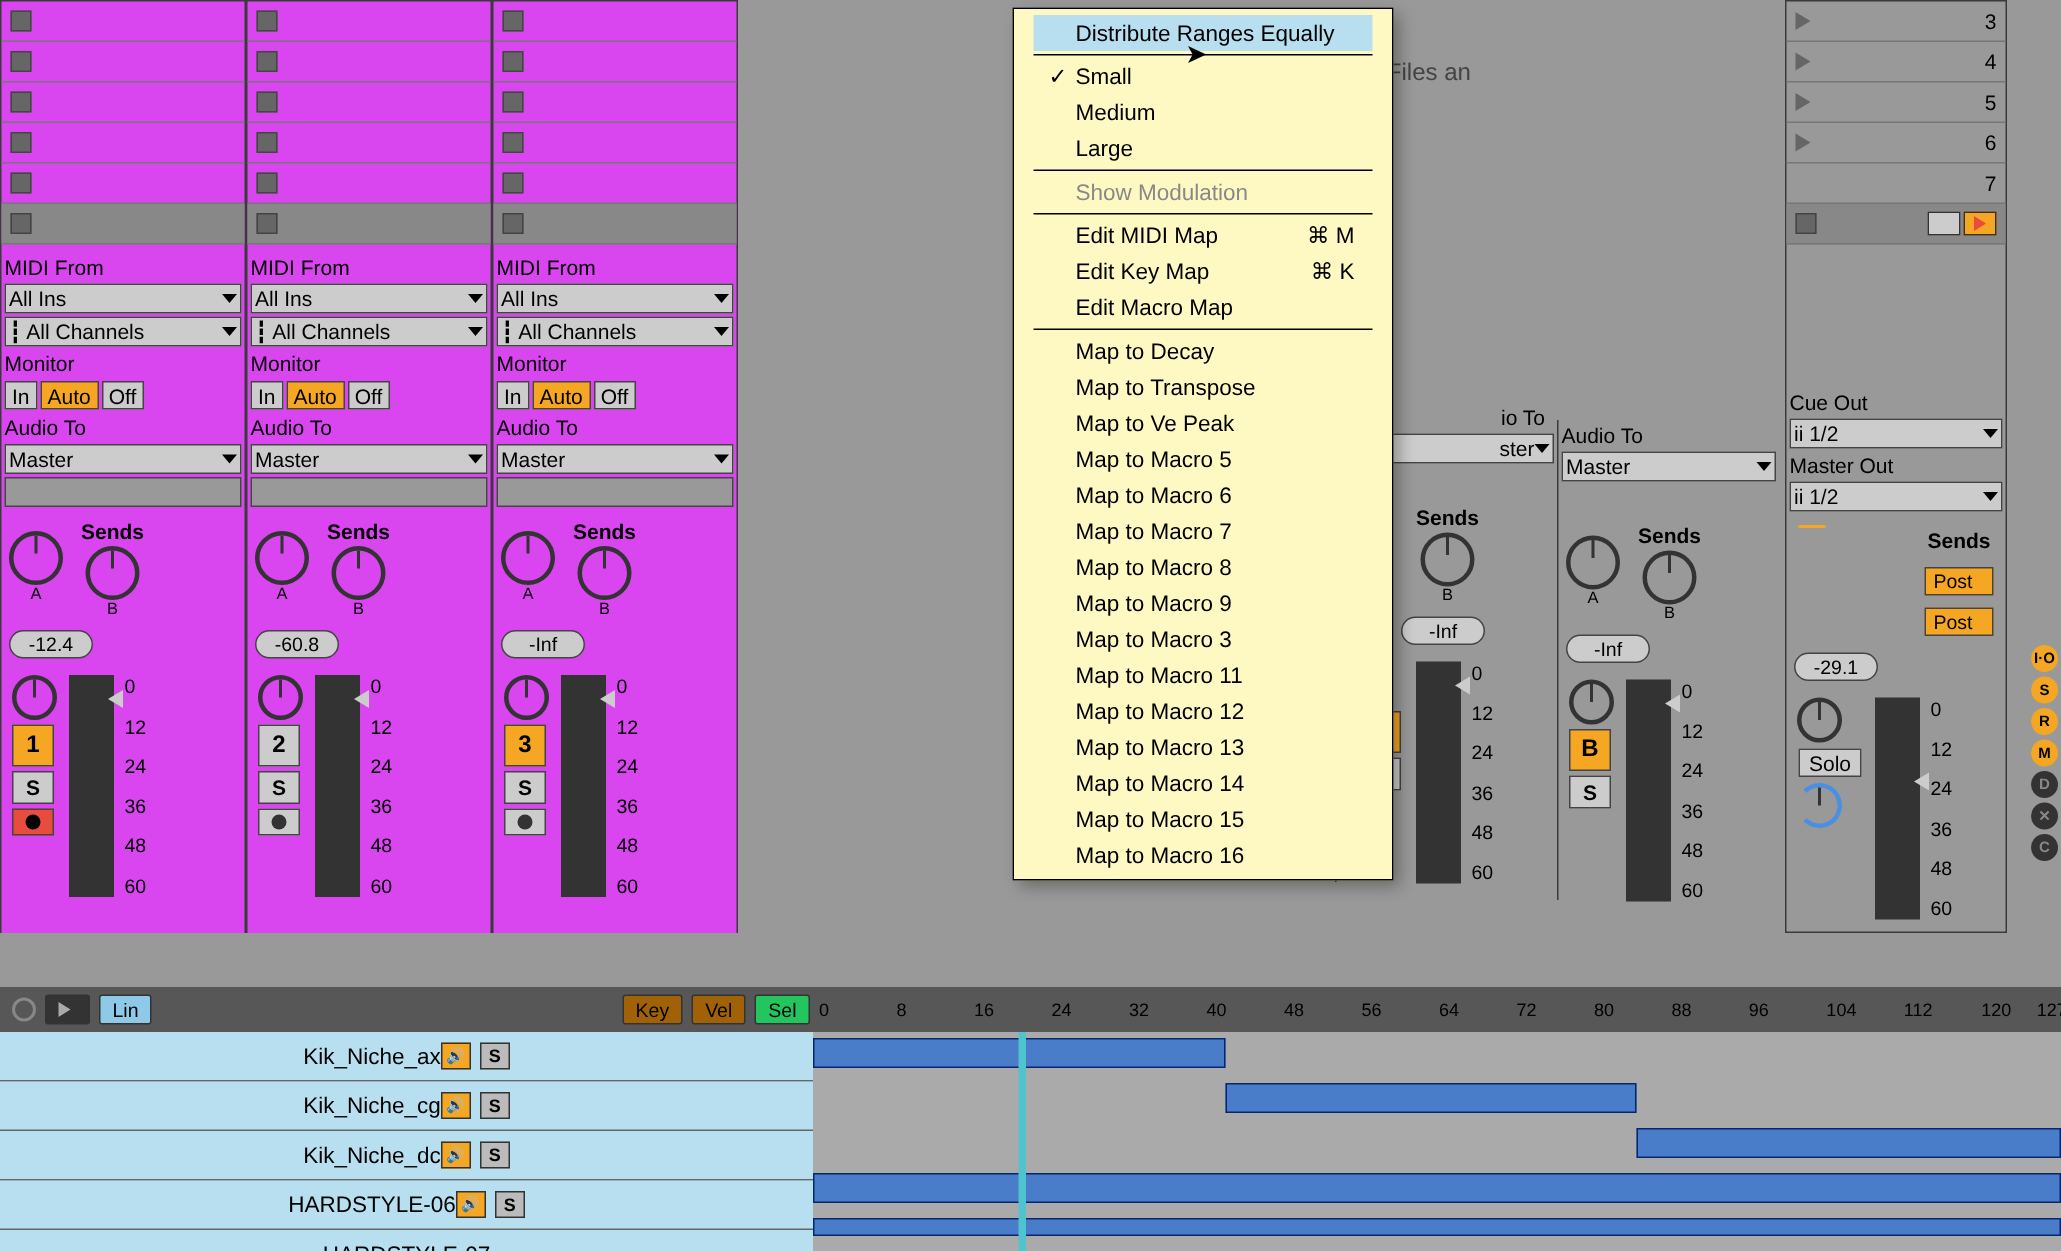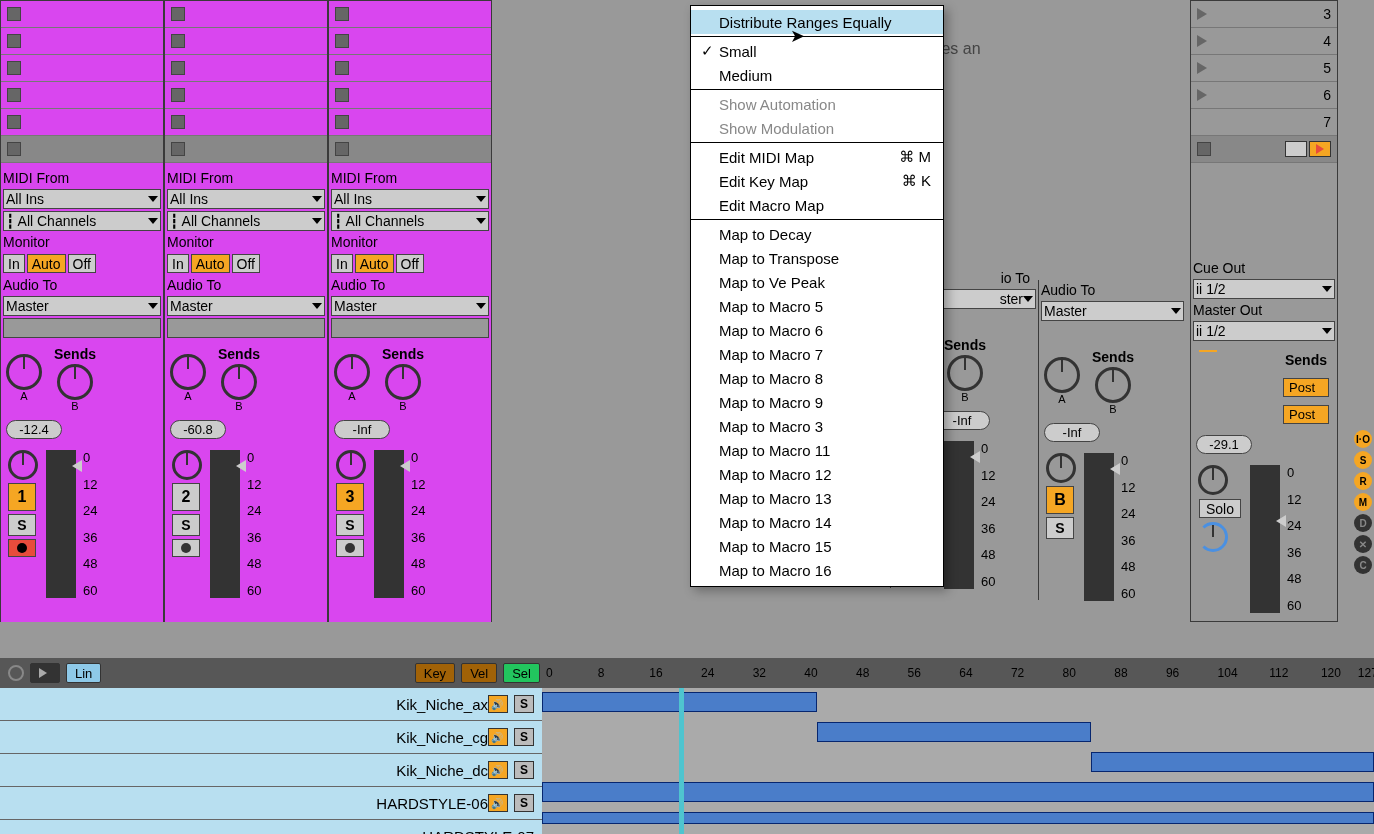--- a/index.html
+++ b/index.html
@@ -30,34 +30,34 @@
 .num-btn.grey{background:#ccc}
 .s-btn{width:28px;height:22px;background:#ccc;border:1px solid #444;display:flex;align-items:center;justify-content:center;font-weight:bold}
 .rec-btn{width:28px;height:18px;background:#ccc;border:1px solid #444;display:flex;align-items:center;justify-content:center}
 .rec-dot{width:10px;height:10px;background:#333;border-radius:50%}
 .rec-btn.active{background:#e74c3c}
 .rec-btn.active .rec-dot{background:#000}
 .drop-zone{flex:1;display:flex;padding-top:40px;justify-content:center;color:#444;font-size:16px}
 .master-col{width:148px;border:1px solid #3a3a3a;background:#999}
 .master-clips{height:167px}
 .master-clip-row{height:27px;border-bottom:1px solid #777;display:flex;align-items:center;justify-content:space-between;padding:0 6px}
-.context-menu{position:absolute;left:690px;top:5px;width:254px;background:#ffffff;border:1px solid #000;box-shadow:4px 4px 10px rgba(0,0,0,0.3);z-index:1000;padding:4px 0}
+.context-menu{position:absolute;left:675px;top:5px;width:254px;background:#fef9c3;border:1px solid #000;box-shadow:4px 4px 10px rgba(0,0,0,0.3);z-index:1000;padding:4px 13px}
 .menu-item{padding:2px 12px 2px 28px;font-size:15px;position:relative;height:24px;display:flex;align-items:center;justify-content:space-between}
 .menu-item.highlight{background:#b8dff0}
 .menu-item.disabled{color:#888}
 .menu-item .check{position:absolute;left:10px}
 .menu-sep{height:1px;background:#000;margin:2px 0}
 .bottom-panel{position:absolute;bottom:0;left:0;right:0;height:176px;background:#555;display:flex;flex-direction:column}
 .bottom-header{height:30px;background:#575757;display:flex;align-items:center;padding:0 8px;gap:6px}
 .header-btn{background:#a16207;border:1px solid #333;padding:2px 8px;font-size:13px;border-radius:2px;height:20px;display:flex;align-items:center}
 .header-btn.active{background:#22c55e}
 .header-btn.lin{background:#8ec9e8}
 .sample-list{flex:1;background:#666;overflow:hidden;display:flex}
 .sample-names{width:542px;background:#666}
-.sample-row{height:30px;background:#b8dff0;border-bottom:1px solid #666;display:flex;align-items:center;padding:16px 8px;justify-content:flex-end}
+.sample-row{height:30px;background:#b8dff0;border-bottom:1px solid #666;display:flex;align-items:center;padding:16px 8px;justify-content:center}
 .sample-row .name{font-size:15px}
 .sample-row .icons{display:flex;gap:6px}
 .icon-sp{width:20px;height:18px;background:#f5a623;border:1px solid #333;display:flex;align-items:center;justify-content:center;font-size:10px}
 .icon-s{width:20px;height:18px;background:#bbb;border:1px solid #333;display:flex;align-items:center;justify-content:center;font-size:12px;font-weight:bold}
 .velocity-area{flex:1;position:relative;background:#aaa}
 .vel-ruler{height:24px;display:flex;border-bottom:1px solid #333;background:#888;position:relative}
 .vel-tick{position:absolute;font-size:12px;top:5px}
 .vel-bar{position:absolute;height:20px;background:#4a7dc9;border:1px solid #06266f}
 .vel-playhead{position:absolute;top:0;bottom:0;width:5px;background:#4fc4cf;z-index:5}
 .side-icons{position:absolute;right:2px;top:430px;display:flex;flex-direction:column;gap:3px}
@@ -488,24 +488,24 @@
       <span>Distribute Ranges Equally</span>
     </div>
   <div class="menu-sep"></div>
   <div class="menu-item">
       <span class="check">✓</span>
       <span>Small</span>
     </div>
   <div class="menu-item">
       <span>Medium</span>
     </div>
+  <div class="menu-item">
+      <span>Large</span>
+    </div>
   <div class="menu-sep"></div>
-  <div class="menu-item disabled">
-      <span>Show Automation</span>
-    </div>
   <div class="menu-item disabled">
       <span>Show Modulation</span>
     </div>
   <div class="menu-sep"></div>
   <div class="menu-item">
       <span>Edit MIDI Map</span>
       <span>⌘ M</span>
     </div>
   <div class="menu-item">
       <span>Edit Key Map</span>

